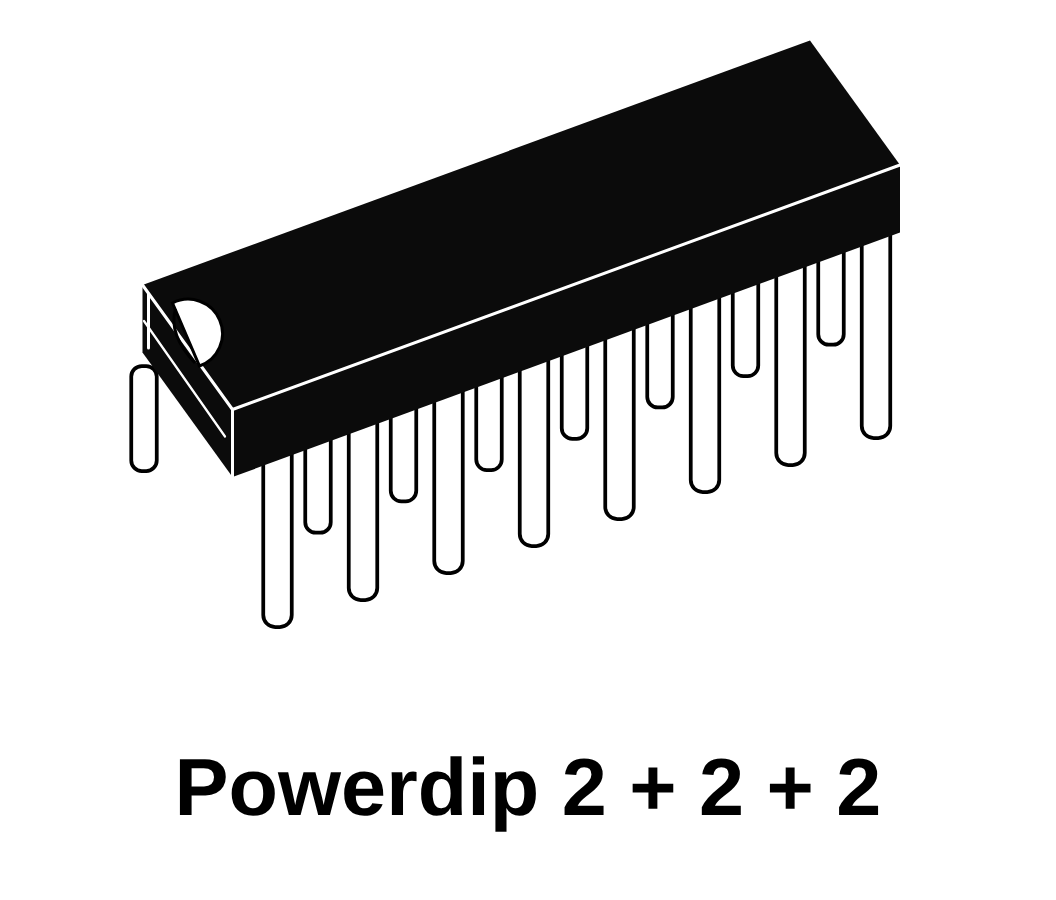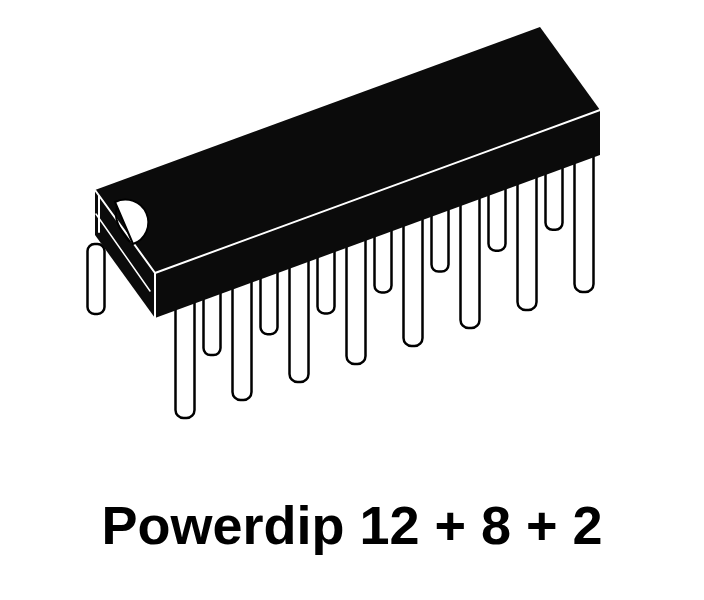--- a/index.html
+++ b/index.html
@@ -58,14 +58,14 @@
       <line x1="95" y1="190" x2="155" y2="273"></line>
       <line x1="155" y1="273" x2="155" y2="318"></line>
       <line x1="99" y1="196" x2="99" y2="232"></line>
       <line x1="96" y1="214" x2="150" y2="291" stroke-width="1.5"></line>
     </g>
 
     <path d="M115,202 A22.9,22.9 0 1 1 133,244 Z" fill="#ffffff" stroke="#000000" stroke-width="2"></path>
     <path d="M117,206 Q112,223 130,242" fill="none" stroke="#000000" stroke-width="2"></path>
   </svg>
 
-  <div class="caption">Powerdip 12 + 8 + 2</div>
+  <div class="caption">Powerdip 2 + 2 + 2</div>
 </div>
 
 </body></html>

